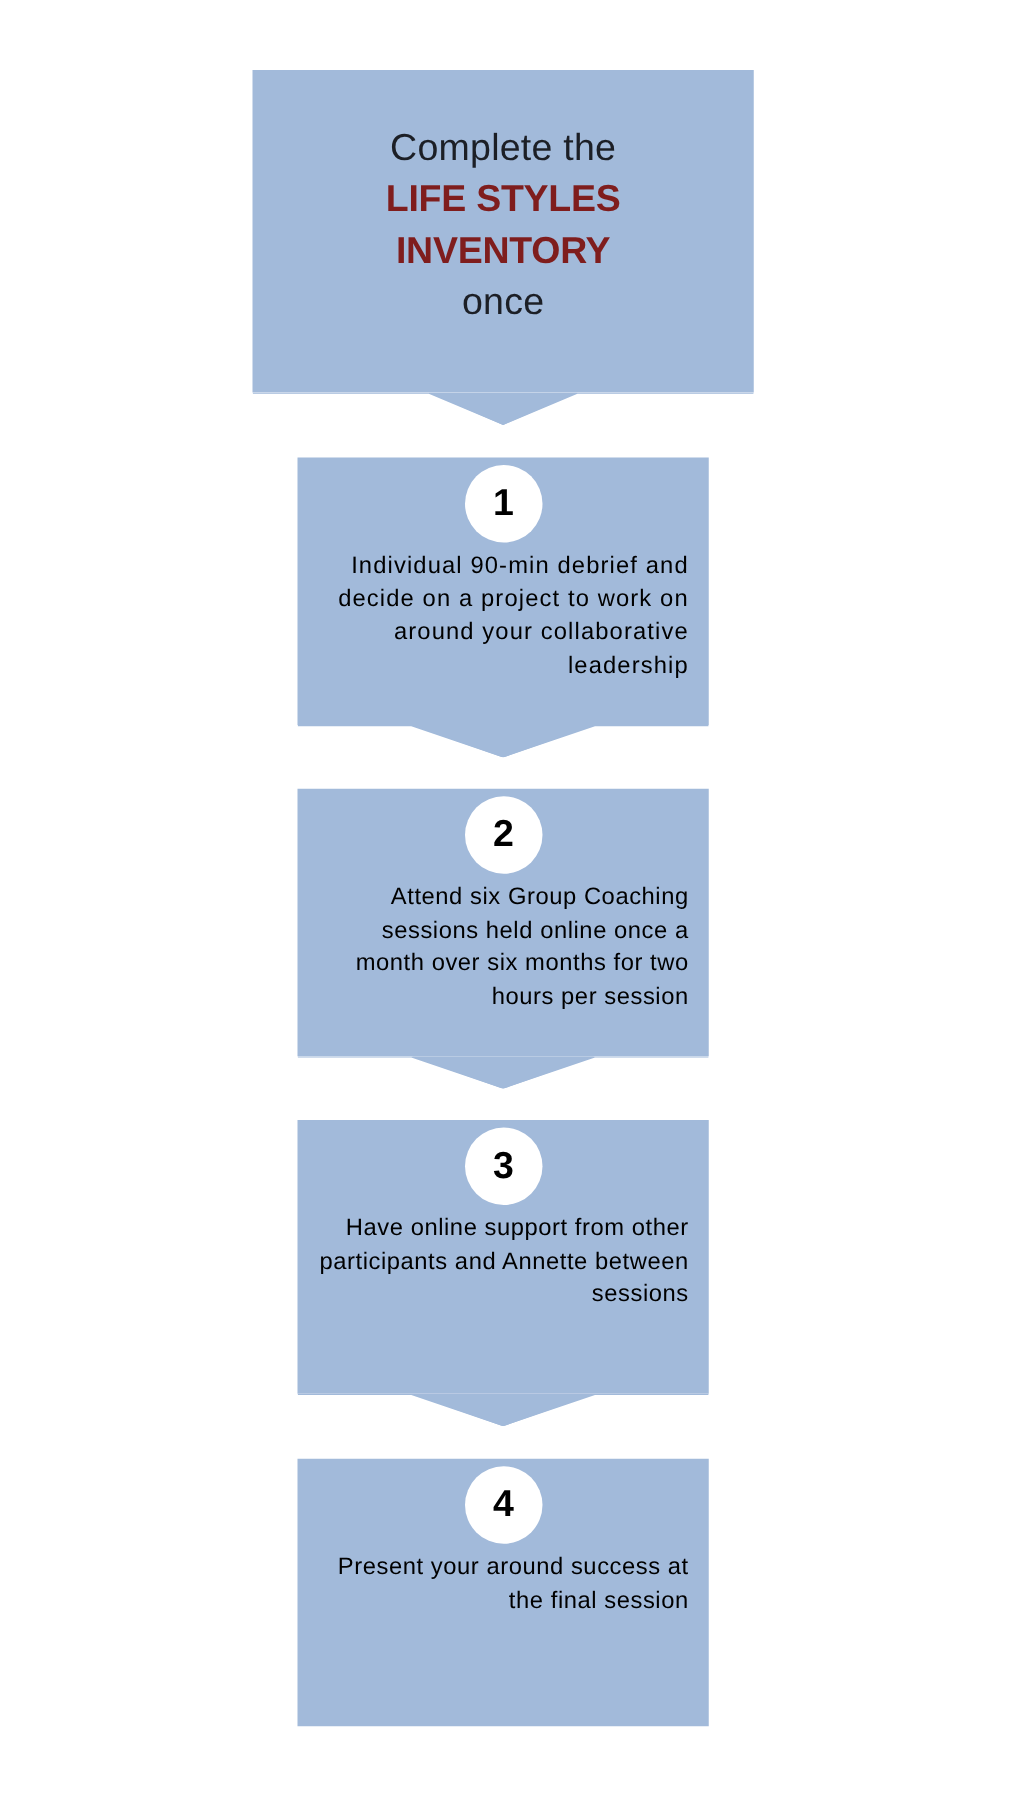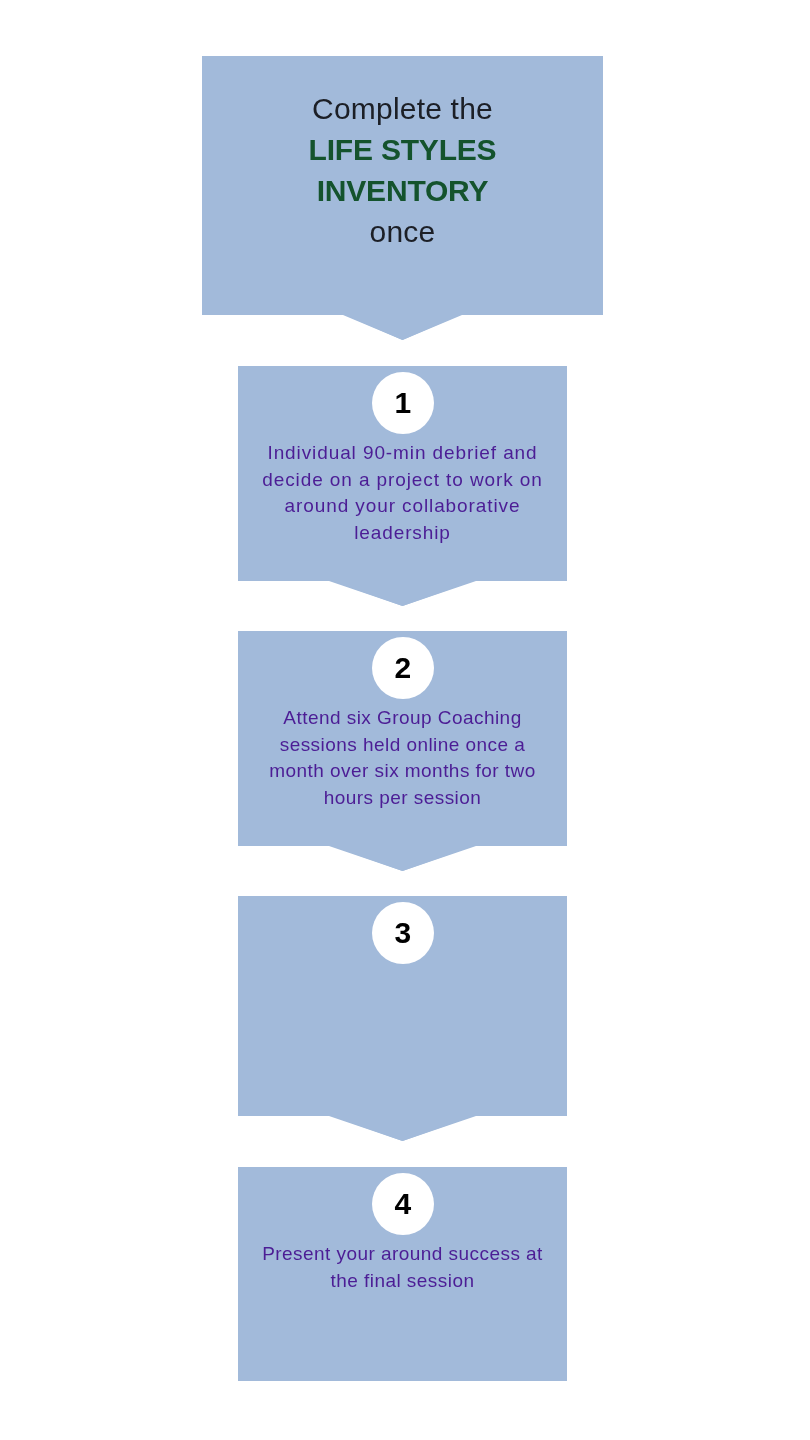--- a/index.html
+++ b/index.html
@@ -24,40 +24,40 @@
 
   
   .header-card {
     position: absolute;
     left: 202px;
     top: 56px;
     width: 401px;
   }
   .header-card .card-body {
     background: #a2bada;
-    padding: 32px 26px 52px 26px;
+    padding: 42px 26px 52px 26px;
     box-sizing: border-box;
     min-height: 258px;
     display: flex;
     flex-direction: column;
     justify-content: flex-start;
     align-items: center;
   }
   .header-line {
     font-size: 30px;
     line-height: 41px;
     color: #1c1f26;
     text-align: center;
     letter-spacing: 0.2px;
     font-weight: 400;
   }
   .header-line.strong {
     font-weight: 700;
     letter-spacing: -0.2px;
-    color: #14532d;
+    color: #7f1d1d;
     font-size: 30px;
   }
 
   
   .notch {
     width: 100%;
     height: 26px;
     position: relative;
     overflow: hidden;
   }
@@ -98,22 +98,22 @@
     font-size: 30px;
     font-weight: 700;
     color: #000000;
     line-height: 1;
     letter-spacing: -0.5px;
   }
 
   .step-text {
     font-size: 19px;
     line-height: 26.5px;
-    color: #4c1d95;
-    text-align: center;
+    color: #000000;
+    text-align: right;
     letter-spacing: 0.45px;
     max-width: 300px;
   }
 
   
   #step-1 { top: 366px; }
   #step-1 .card-body { min-height: 214px; }
   #step-2 { top: 631px; }
   #step-2 .card-body { min-height: 214px; }
   #step-3 { top: 896px; }
@@ -170,20 +170,21 @@
         <polygon points="91,0 238,0 164.5,26" fill="#a2bada"></polygon>
       </svg>
     </div>
   </div>
 
   <div class="step-card" id="step-3">
     <div class="card-body">
       <div class="badge">
         <span class="badge-number">3</span>
       </div>
+      <div class="step-text">Have online support from other participants and Annette between sessions</div>
     </div>
     <div class="notch">
       <svg class="notch-shape" viewBox="0 0 329 26" preserveAspectRatio="none">
         <polygon points="0,0 329,0 329,1 238,1 164.5,26 91,1 0,1" fill="#a2bada"></polygon>
         <polygon points="91,0 238,0 164.5,26" fill="#a2bada"></polygon>
       </svg>
     </div>
   </div>
 
   <div class="step-card" id="step-4">

